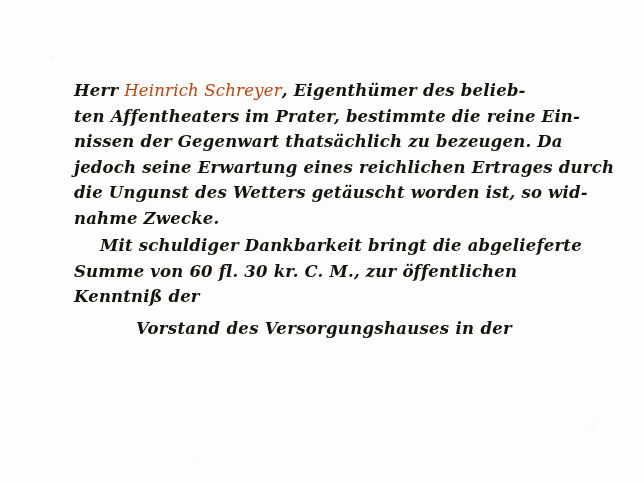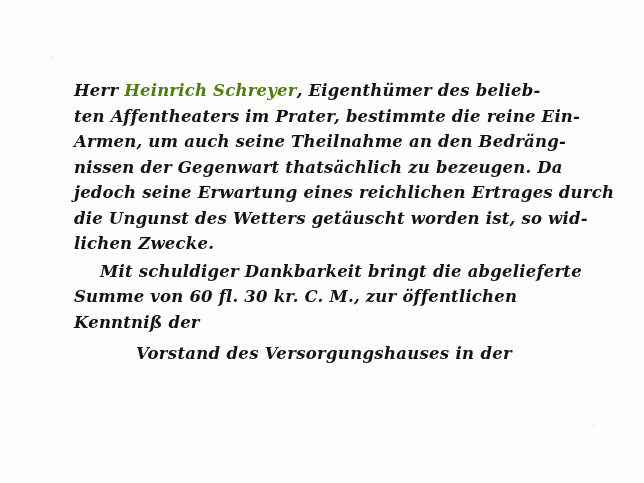--- a/index.html
+++ b/index.html
@@ -45,22 +45,22 @@
     font-weight: 600;
     text-align: justify;
     text-justify: inter-word;
     font-family: "DejaVu Serif", serif;
   }
   .para .line {
     display: block;
     white-space: nowrap;
   }
   .highlight-name {
-    color: #4d7c0f;
-    font-weight: 700;
+    color: #c2410c;
+    font-weight: 400;
   }
   .indent {
     display: inline-block;
     width: 26px;
   }
   .wide {
     letter-spacing: 2.6px;
   }
   .signature {
     margin-top: 6px;
@@ -84,25 +84,24 @@
 <body>
 
 <div class="page">
   <div class="scan-noise"></div>
 
   <div class="article">
 
     <p class="para">
       <span class="line"><span>Herr </span><span class="highlight-name">Heinrich Schreyer</span><span>, Eigenthümer des belieb-</span></span>
       <span class="line">ten Affentheaters im Prater, bestimmte die reine Ein-</span>
-      <span class="line">Armen, um auch seine Theilnahme an den Bedräng-</span>
       <span class="line">nissen der Gegenwart thatsächlich zu bezeugen.  Da</span>
       <span class="line">jedoch seine Erwartung eines reichlichen Ertrages durch</span>
       <span class="line">die Ungunst des Wetters getäuscht worden ist, so wid-</span>
-      <span class="line">lichen Zwecke.</span>
+      <span class="line">nahme Zwecke.</span>
     </p>
 
     <p class="para">
       <span class="line"><span class="indent"></span><span>Mit schuldiger Dankbarkeit bringt die abgelieferte</span></span>
       <span class="line">Summe von 60 fl. 30 kr. C. M.,  zur öffentlichen</span>
       <span class="line">Kenntniß der</span>
     </p>
 
     <div class="signature">
       <span class="line sig-line-1">Vorstand des Versorgungshauses in der</span>

